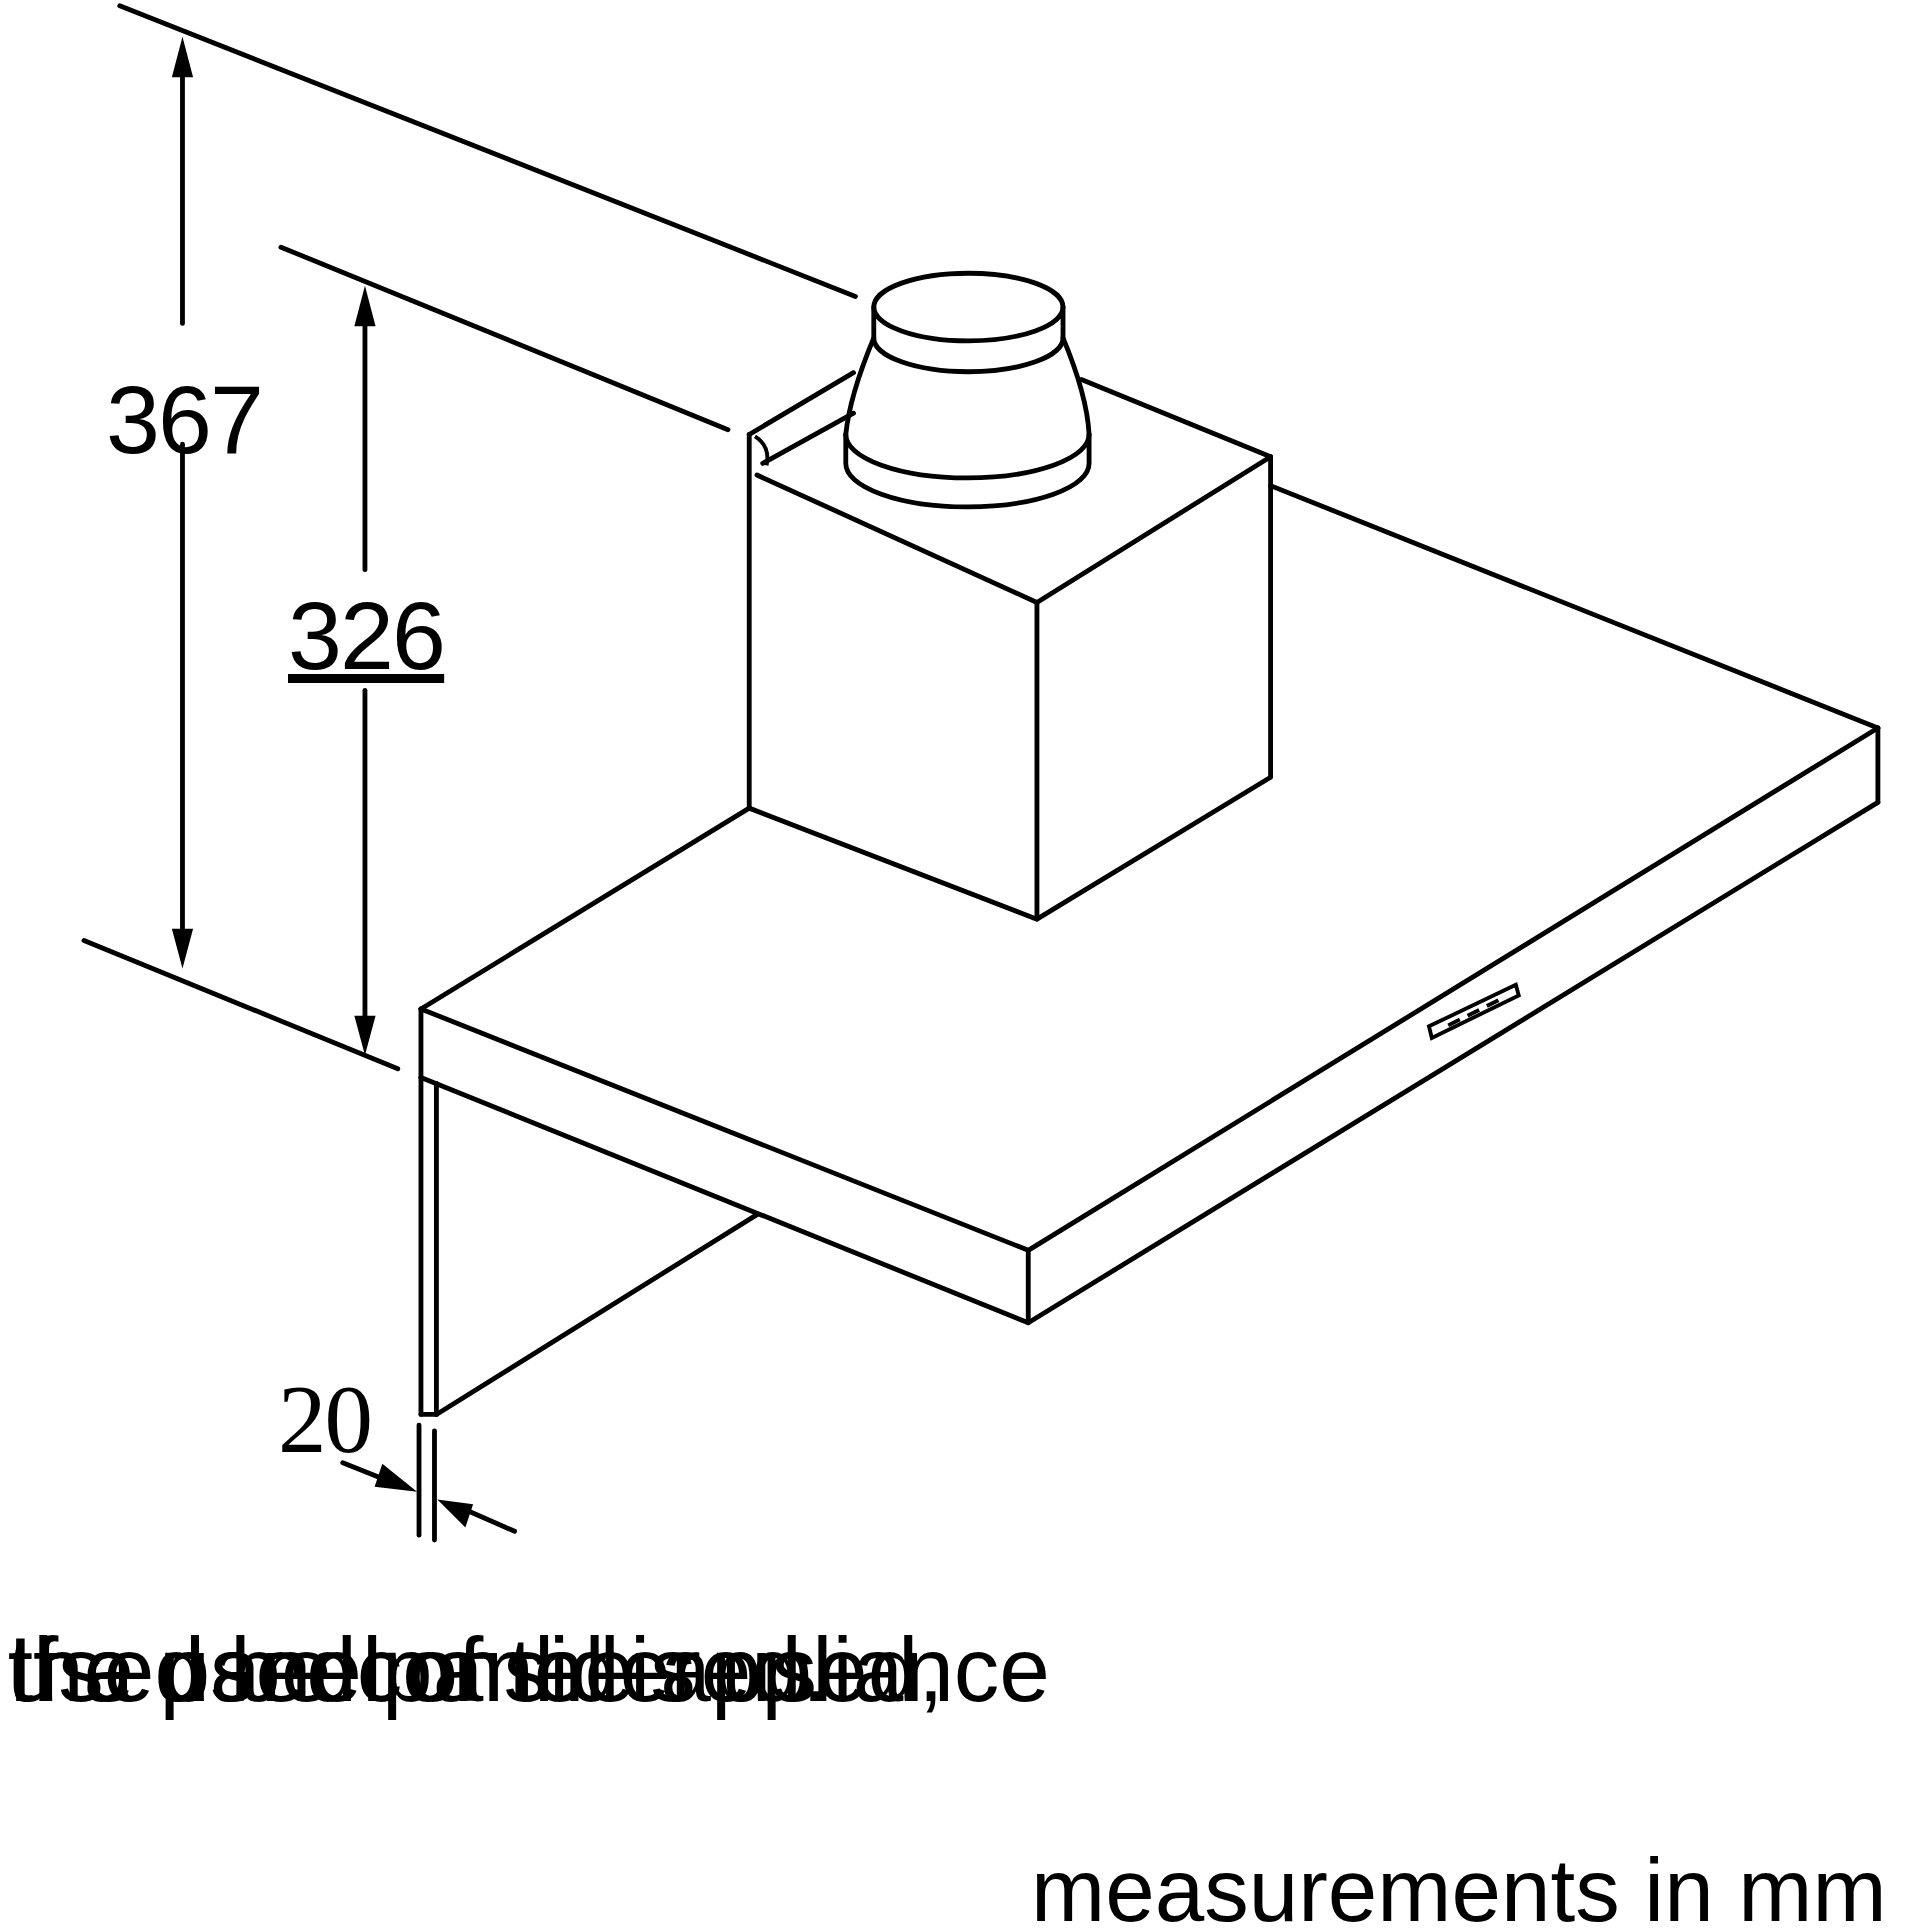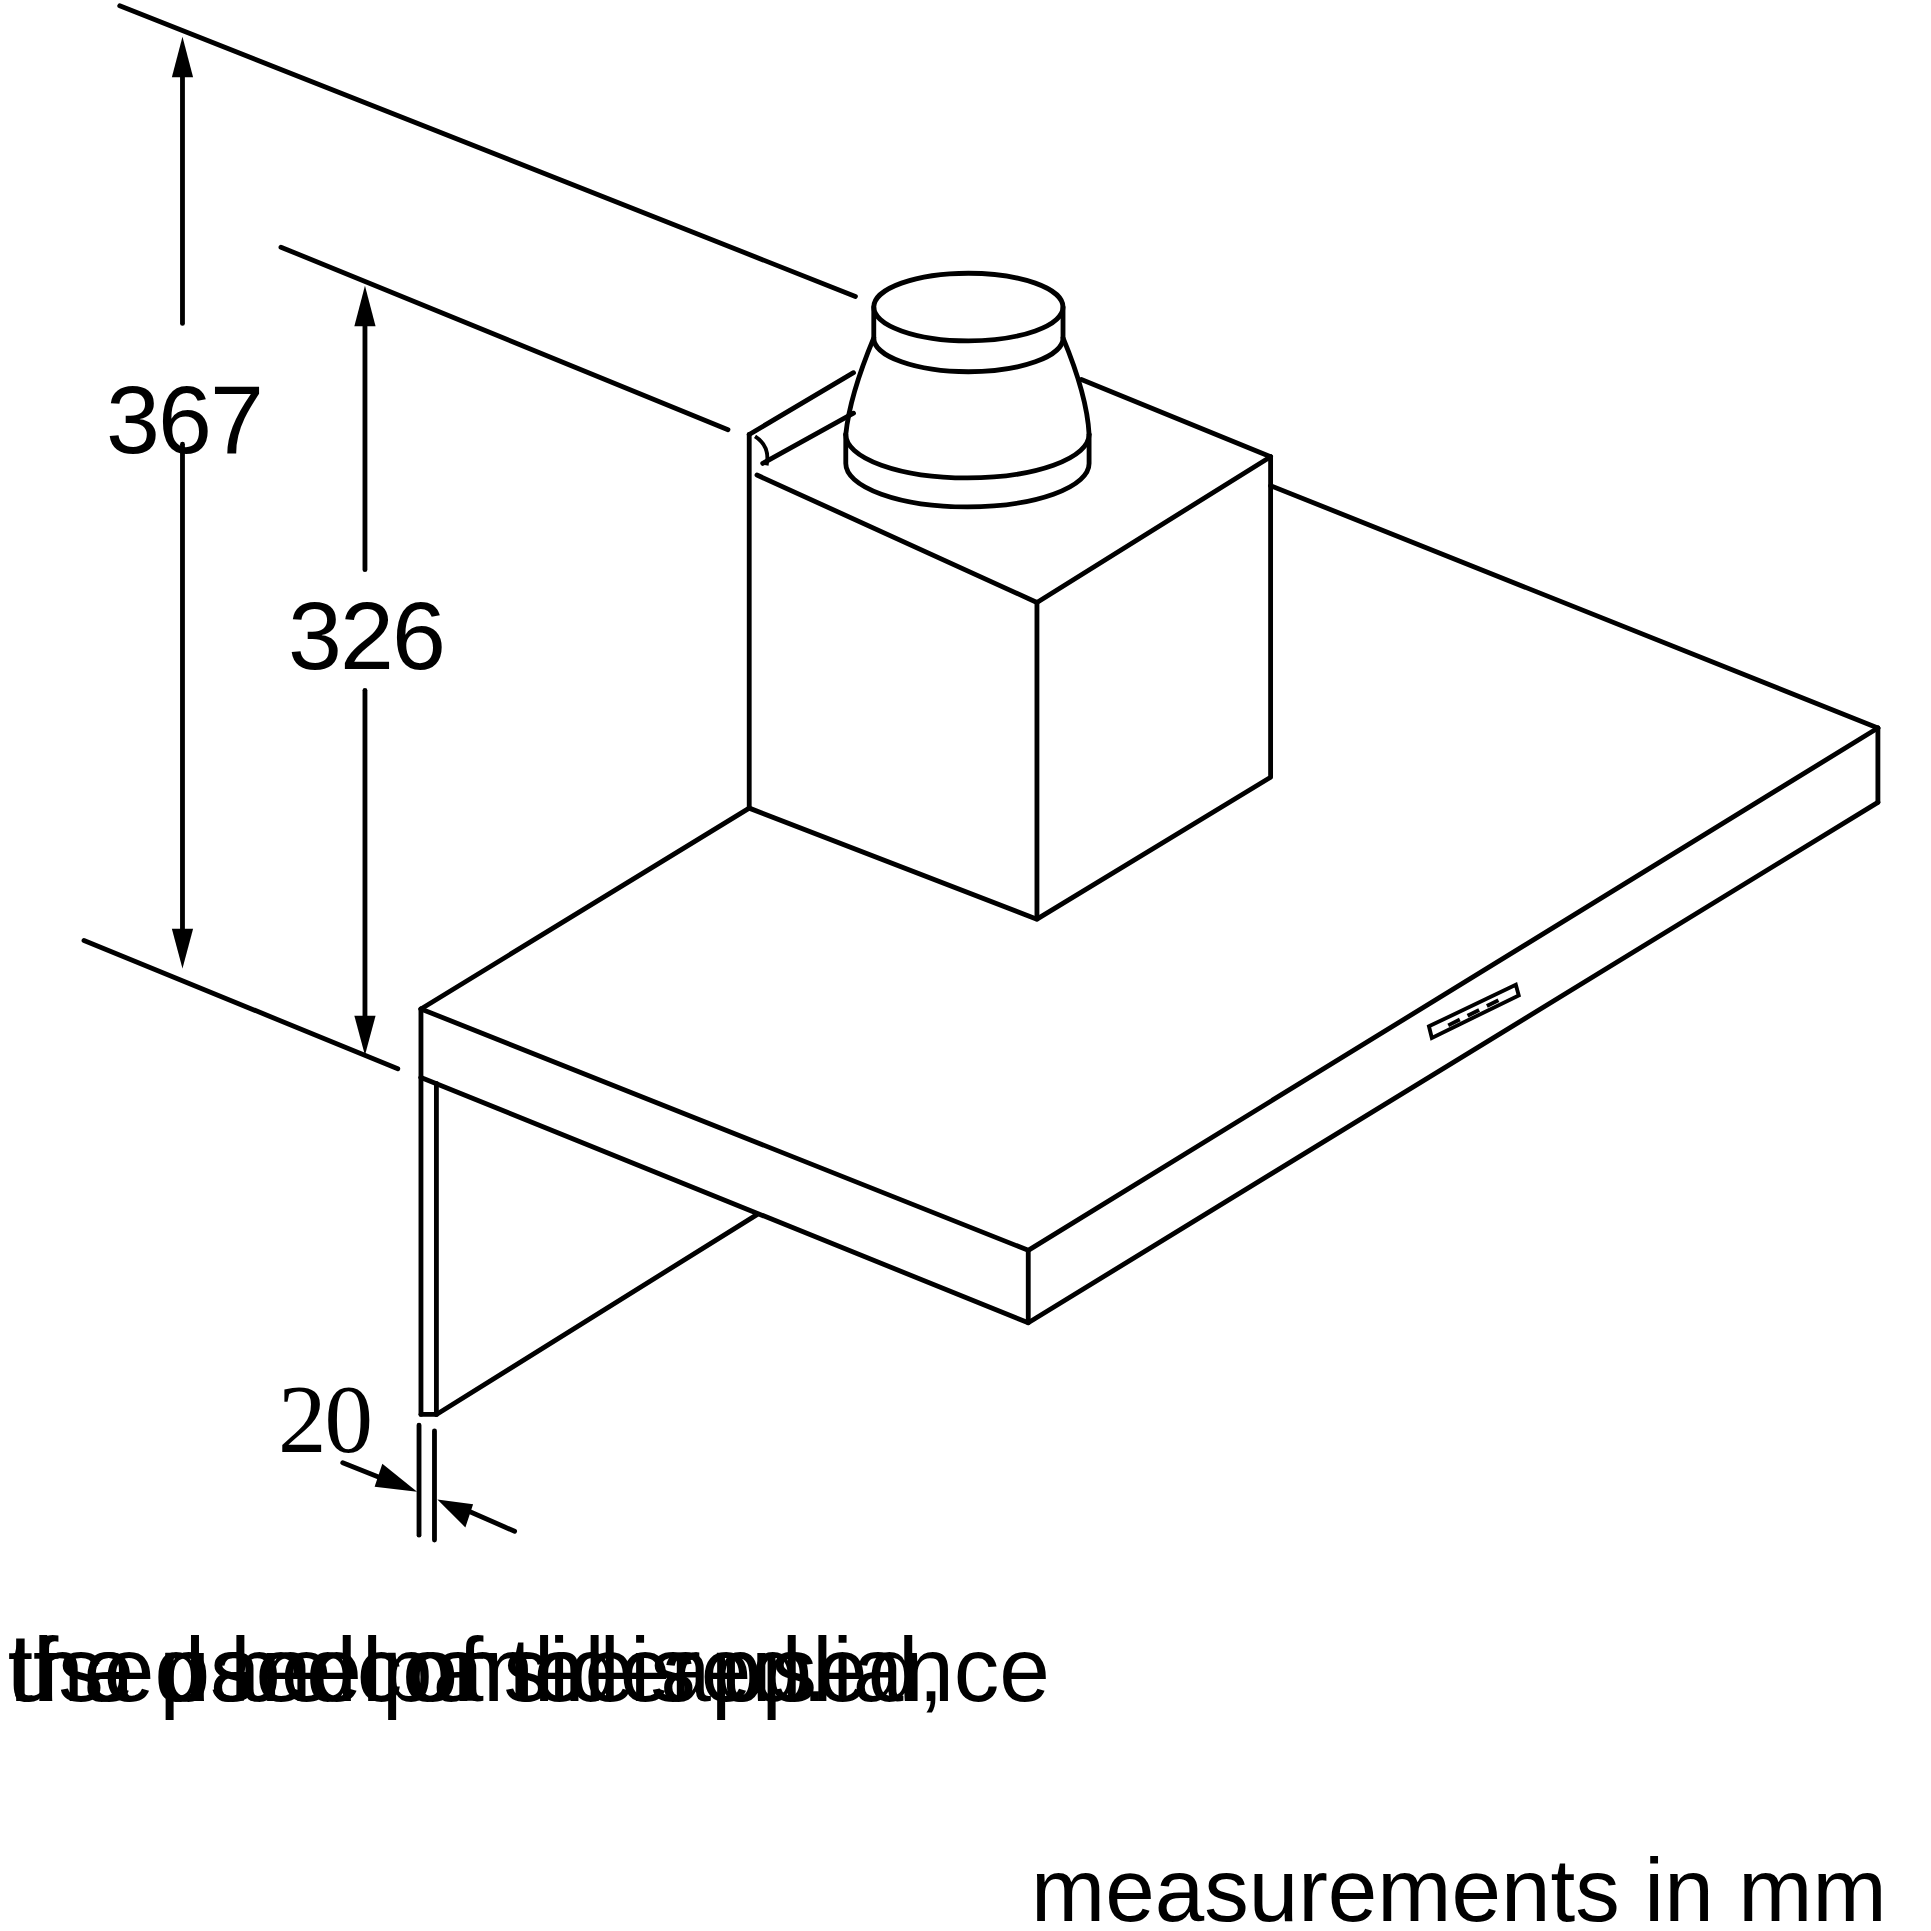--- a/index.html
+++ b/index.html
@@ -87,21 +87,21 @@
       <ellipse class="ln" cx="1003" cy="318" rx="98" ry="35"></ellipse>
       <path class="ln" d="M905,318 L905,350 A98,35 0 0 0 1101,350 L1101,318"></path>
       <path class="ln" d="M905,350 Q880,410 876,450"></path>
       <path class="ln" d="M1101,350 Q1126,410 1128,450"></path>
       <path class="ln" d="M876,450 A126,45 0 0 0 1128,450"></path>
       <path class="ln" d="M876,450 L876,480 A126,45 0 0 0 1128,480 L1128,450"></path>
     </g>
   </svg>
 
   <div class="dim-label" style="left:106px; top:339px;margin-top:32px;">367</div>
-  <div class="dim-label" style="left:288px; top:587px;">326</div>
+  <div class="dim-label" style="left:288px; top:587px;text-decoration:underline;">326</div>
   <div class="dim-label" style="left:278px; top:1371px;font-family:Liberation Serif, serif;">20</div>
 
   <div style="position:absolute; left:7.7px; top:1622px;">
     <div class="note">If a used panel is used,</div>
     <div class="note">the panel of the appliance</div>
     <div class="note">used be considered.</div>
   </div>
 
   <div class="units" style="left:1031px; top:1846px;">measurements in mm</div>
 </div>

